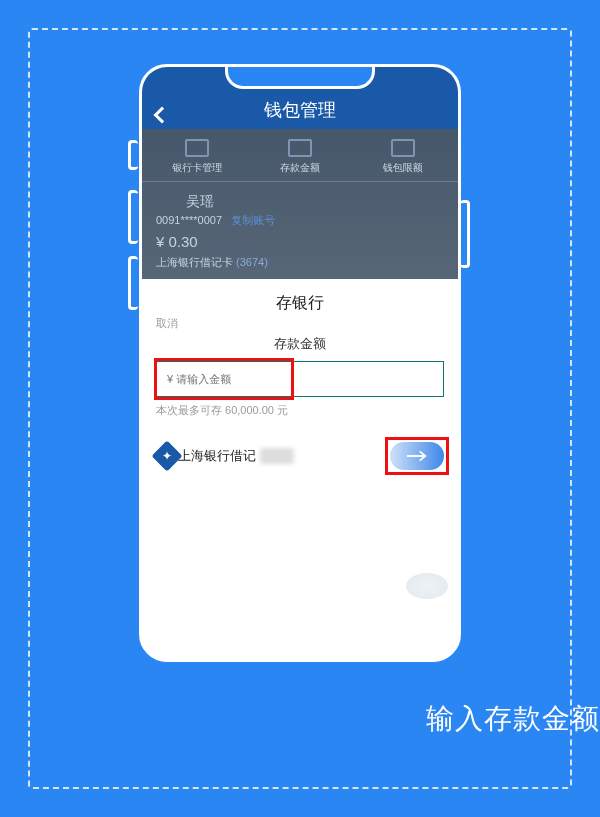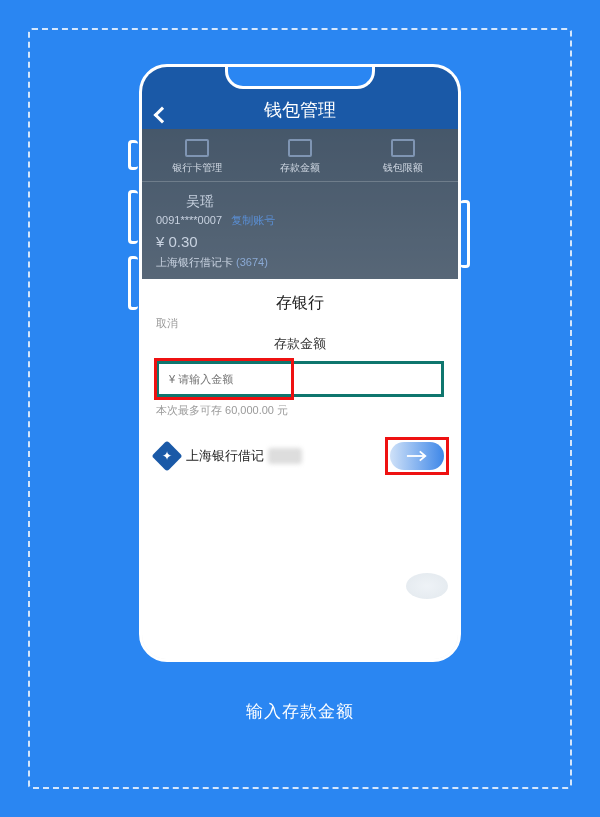--- a/index.html
+++ b/index.html
@@ -155,21 +155,21 @@
     font-size: 13px;
     color: #333;
     margin-top: 8px;
     margin-bottom: 8px;
     text-align: center;
   }
   .input-wrap { position: relative; }
   .amt-input {
     width: 100%;
     height: 36px;
-    border: 3px solid #0f766e;
+    border: 1px solid #0f766e;
     font-size: 11px;
     padding: 0 10px;
     color: #aaa;
     background: #fff;
   }
   .red-box-input {
     position: absolute;
     left: -2px; top: -3px;
     width: 140px; height: 42px;
     border: 3px solid #e11;
@@ -192,21 +192,20 @@
     display: flex; align-items: center; justify-content: center;
     color: #fff;
     transform: rotate(45deg);
     font-size: 12px;
     flex-shrink: 0;
   }
   .bank-ic span { transform: rotate(-45deg); }
   .bank-name {
     font-size: 13px;
     color: #222;
-    margin-left: 8px;
   }
   .bank-blur {
     width: 34px; height: 16px;
     background: #ddd;
     border-radius: 3px;
     margin-left: 4px;
     filter: blur(2px);
   }
   .spacer { flex: 1; }
   .arrow-btn-wrap { position: relative; }
@@ -230,23 +229,23 @@
     width: 42px; height: 26px;
     background: radial-gradient(ellipse at center, #e7edf3 0%, #dbe3ea 70%);
     border-radius: 50%;
     opacity: 0.7;
   }
 
   .caption {
     position: absolute;
     left: 0; right: 0;
     top: 700px;
-    text-align: center;
+    text-align: right;
     color: #fff;
-    font-size: 17px;
+    font-size: 28px;
     letter-spacing: 1px;
   }
 </style>
 </head>
 <body>
 
 <div class="dashed-border"></div>
 
 <div class="side-btn b1"></div>
 <div class="side-btn b2"></div>

